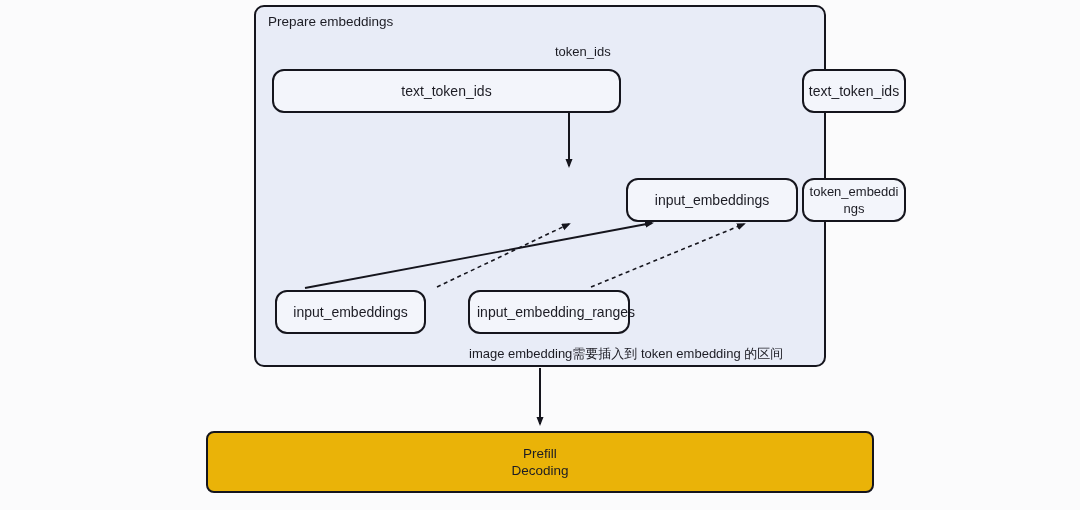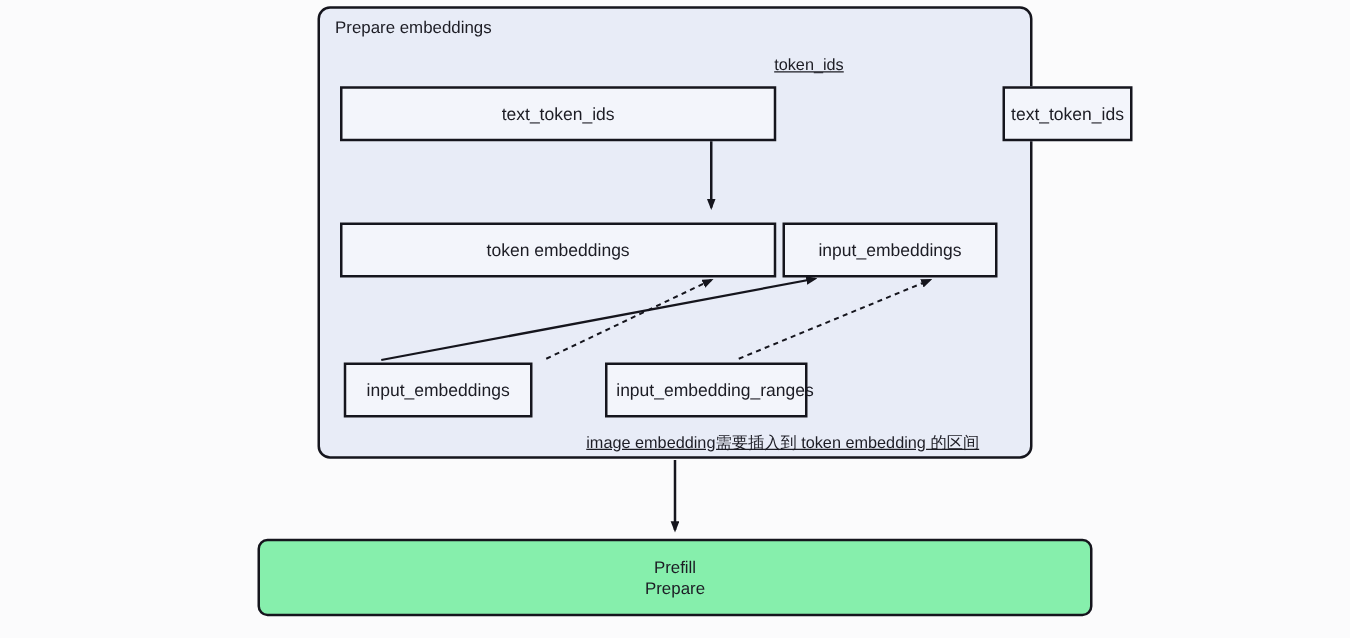--- a/index.html
+++ b/index.html
@@ -29,27 +29,27 @@
   }
   .panel-title{
     position:absolute;left:12px;top:7px;
     font-size:13.5px;
   }
   .float-label{
     position:absolute;
     font-size:13px;
     white-space:nowrap;
   }
-  .centered{text-align:right;text-decoration:underline;}
+  .centered{text-align:left;}
 
   .node{
     position:absolute;
     background:var(--box-bg);
     border:2px solid var(--line);
-    border-radius:0;
+    border-radius:12px;
     display:flex;flex-direction:column;
     align-items:center;justify-content:center;
     text-align:center;
     font-size:14px;
     line-height:17px;
     padding:2px 2px;
   }
   .node .sub{font-size:13px;}
   .node.two-line{font-size:13px;}
   .wrap-any{word-break:break-all;font-size:13px;width:96px;}
@@ -57,32 +57,32 @@
   
   .box-a{left:16px;top:62px;width:349px;height:44px;}
   .box-b{left:370px;top:62px;width:172px;height:44px;}
   .box-c{left:546px;top:62px;width:104px;height:44px;}
   
   .box-d{left:16px;top:171px;width:349px;height:44px;}
   .box-e{left:370px;top:171px;width:172px;height:44px;}
   .box-f{left:546px;top:171px;width:104px;height:44px;}
   
   .box-g{left:19px;top:283px;width:151px;height:44px;}
-  .box-h{left:228px;top:283px;width:162px;height:44px;padding-left:16px;}
+  .box-h{left:212px;top:283px;width:162px;height:44px;padding-left:16px;}
 
   .arrow-label{
     position:absolute;left:367px;top:131px;
     font-size:13px;white-space:nowrap;
   }
   .caption-1{left:19px;top:338px;width:151px;}
   .caption-2{left:213px;top:338px;width:300px;}
 
   .prefill{
     position:absolute;left:206px;top:431px;width:668px;height:62px;
-    background:#86efac;
+    background:#eab308;
     border:2px solid var(--line);
     border-radius:8px;
     display:flex;flex-direction:column;
     align-items:center;justify-content:center;
     font-size:13.5px;line-height:17px;
   }
 
   svg.overlay{
     position:absolute;left:0;top:0;width:1080px;height:510px;
     pointer-events:none;
@@ -100,40 +100,40 @@
     <div class="float-label centered" style="left:299px;top:37px;width:120px;">token_ids</div>
 
     <div class="node box-a">
       <span>text_token_ids</span>
     </div>
     <div class="node box-c">
       <span>text_token_ids</span>
     </div>
 
 
-    <div class="node box-d">
-      <span>token embeddings</span>
-    </div>
     <div class="node box-e">
       <span>input_embeddings</span>
+    </div>
+    <div class="node box-f">
+      <span class="wrap-any">token_embeddings</span>
     </div>
 
     <div class="node box-g">
       <span>input_embeddings</span>
     </div>
     <div class="node box-h">
       <span>input_embedding_ranges</span>
     </div>
 
     <div class="float-label centered caption-2">image embedding需要插入到 token embedding 的区间</div>
   </div>
 
   <div class="prefill">
     <span>Prefill</span>
-    <span>Prepare</span>
+    <span>Decoding</span>
   </div>
 
   <svg class="overlay" viewBox="0 0 1080 510">
     <defs>
       <marker id="ah" markerWidth="9" markerHeight="8" refX="7" refY="3.5" orient="auto" markerUnits="userSpaceOnUse">
         <path d="M0,0 L9,3.5 L0,7 Z" fill="#15151d"></path>
       </marker>
     </defs>
     <line class="ln" x1="569" y1="113" x2="569" y2="166" stroke-width="2" marker-end="url(#ah)"></line>
     <line class="ln" x1="305" y1="288" x2="652" y2="223" stroke-width="1.8" marker-end="url(#ah)"></line>

